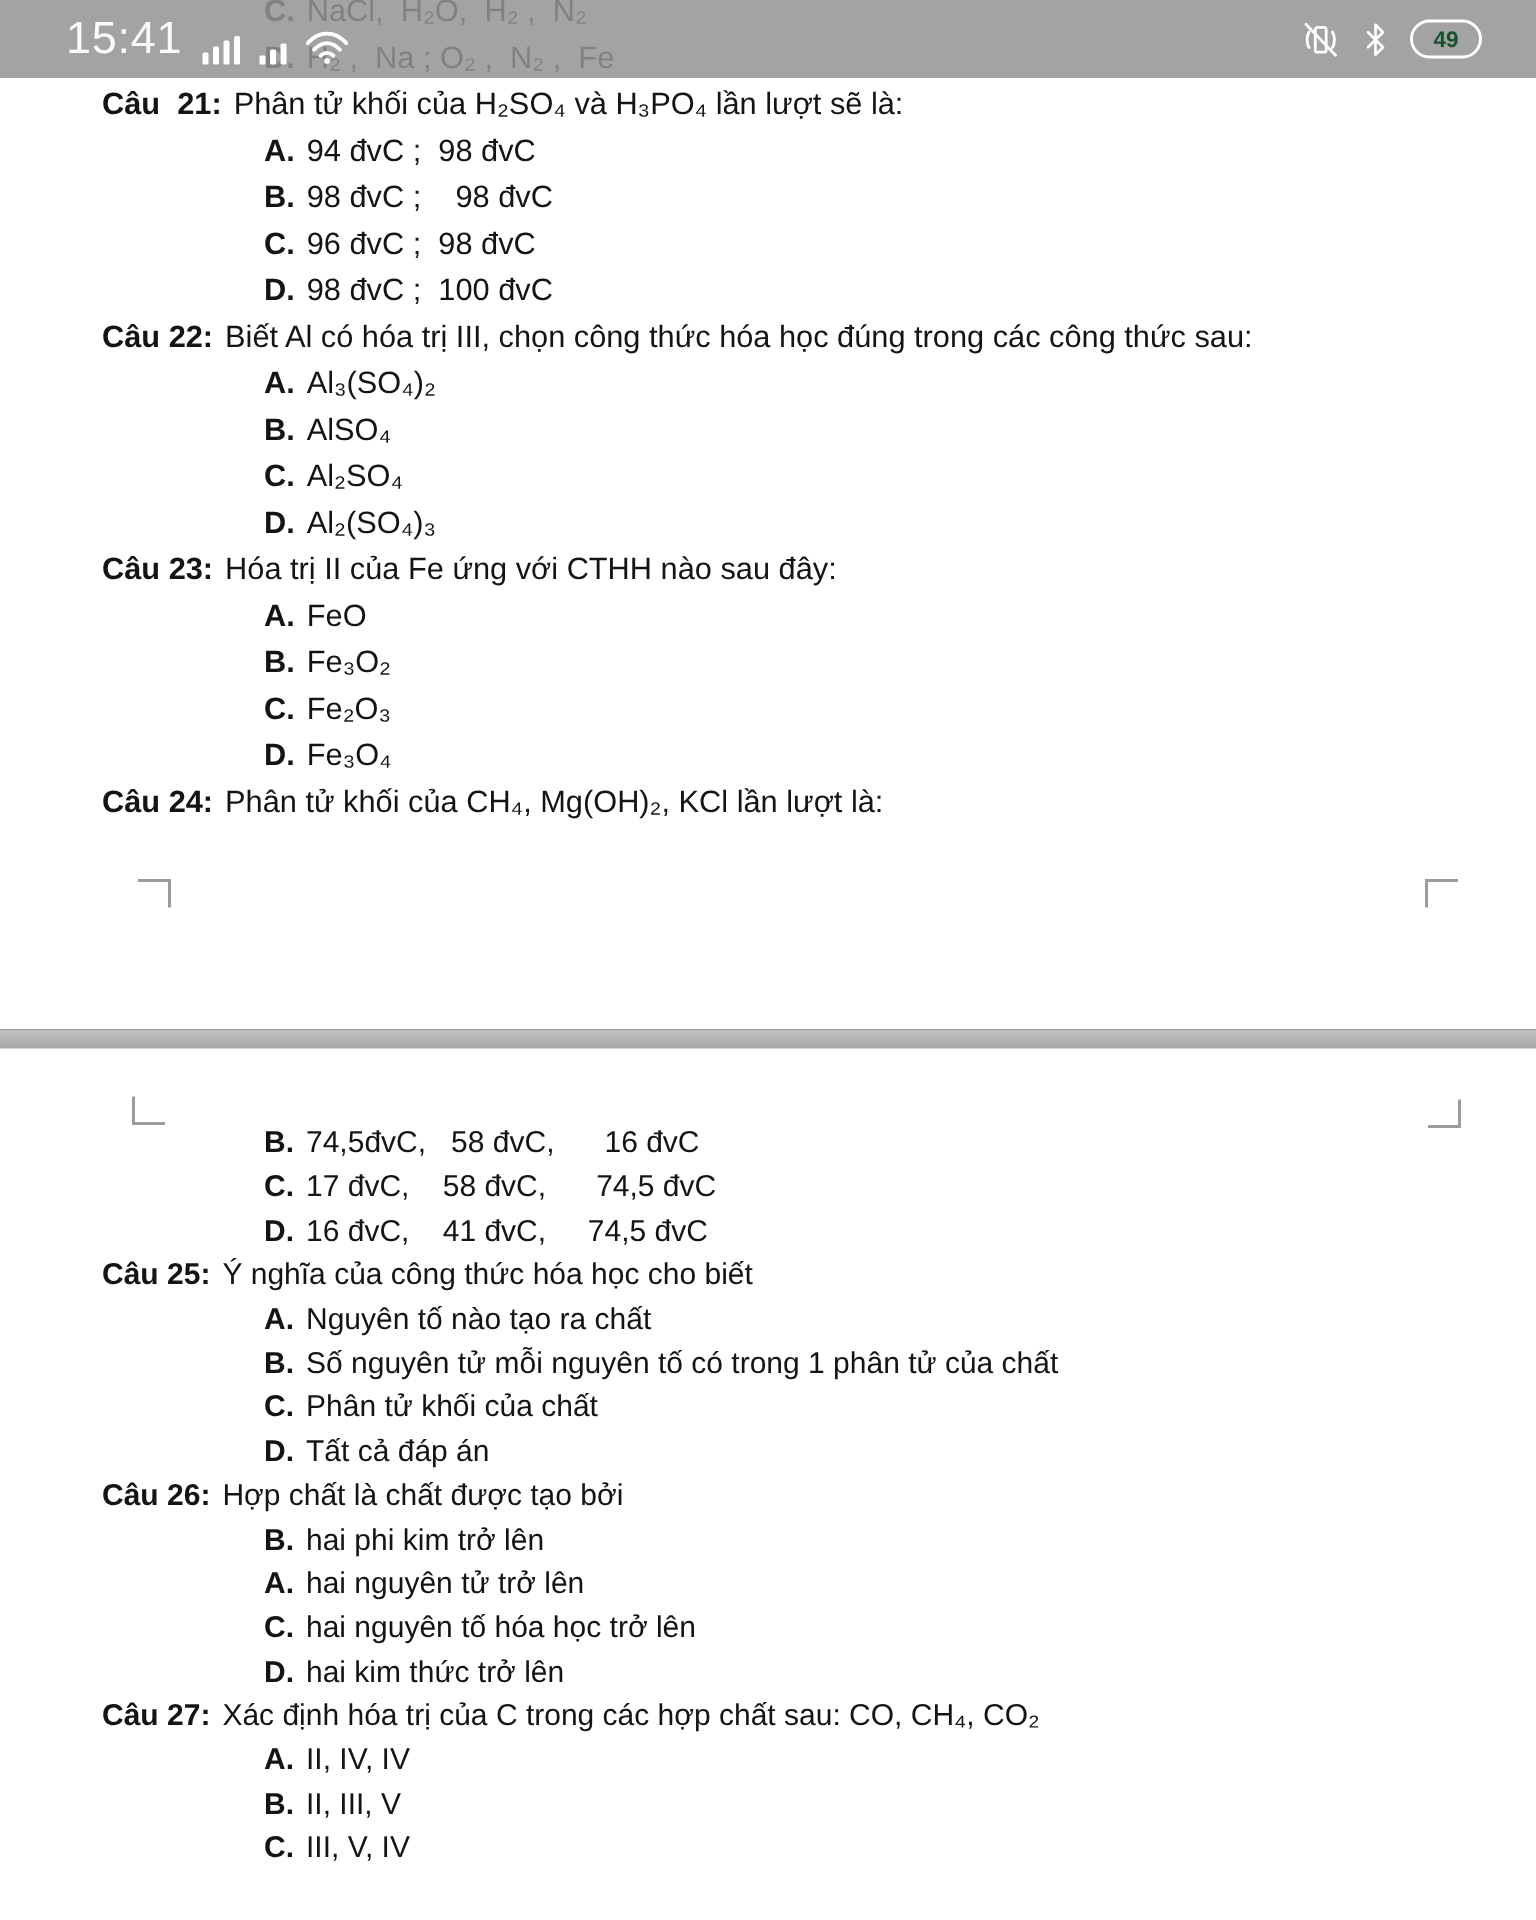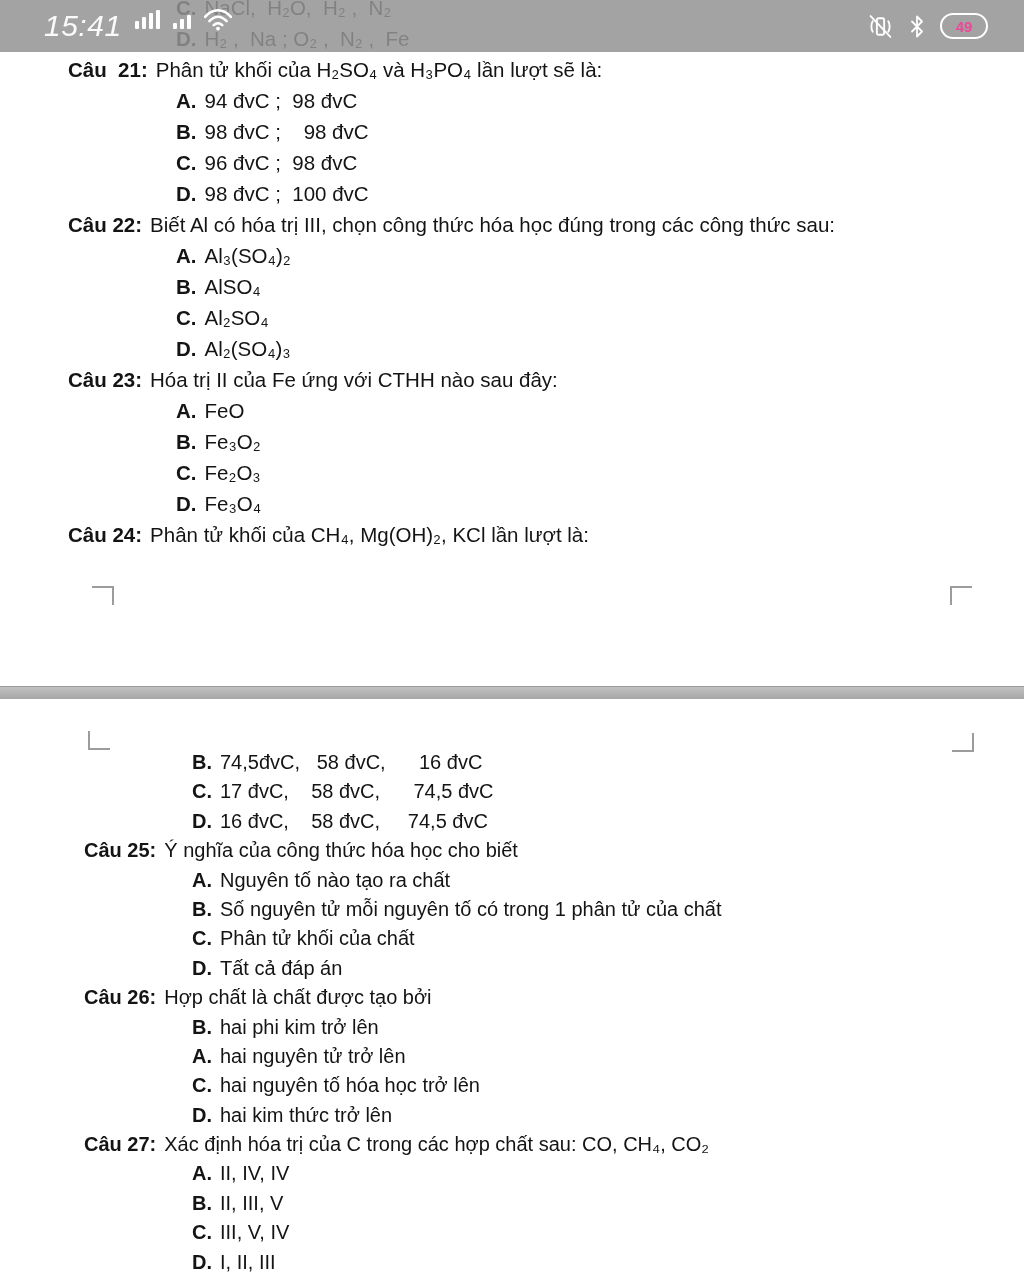--- a/index.html
+++ b/index.html
@@ -5,21 +5,21 @@
   * { margin:0; padding:0; box-sizing:border-box; }
   html,body { width:1024px; height:1280px; overflow:hidden; background:#ffffff; }
   body { font-family:"Liberation Sans","DejaVu Sans",sans-serif; position:relative; }
 
   .screen { position:absolute; inset:0; background:#ffffff; }
 
   
   .doc { position:absolute; inset:0; }
   .page { position:absolute; left:0; right:0; }
   .page1 { top:-8px; }
-  .page2 { top:748px;margin-left:16px; }
+  .page2 { top:748px; }
   .line { white-space:pre; color:#141414; }
   .page1 .line { height:31px; line-height:31px; font-size:20.5px; }
   .page2 .line { height:29.4px; line-height:29.4px; font-size:20px; }
   .q   { padding-left:68px; }
   .opt { padding-left:176px; }
   .prefix { font-weight:700; margin-right:8px; }
 
   
   .page-gap { position:absolute; top:686px; left:0; width:100%; height:13px;
               background:linear-gradient(#c2c2c2,#a6a6a6); border-top:1px solid #9a9a9a; }
@@ -29,30 +29,30 @@
   .m1l { top:586px; left:92px;  border-top-width:2px; border-right-width:2px; }
   .m1r { top:586px; left:950px; border-top-width:2px; border-left-width:2px; }
   .m2l { top:731px; left:88px;  border-bottom-width:2px; border-left-width:2px; }
   .m2r { top:733px; left:952px; border-bottom-width:2px; border-right-width:2px; }
 
   
   .status-bar { position:absolute; top:0; left:0; width:100%; height:52px; z-index:10;
                 background:rgba(148,148,148,0.86);
                 display:flex; align-items:center; justify-content:space-between;
                 padding:0 36px 0 44px; color:#fff; }
-  .sb-left  { display:flex; align-items:flex-start; gap:13px;font-style:italic; }
+  .sb-left  { display:flex; align-items:flex-end; gap:13px; }
   .sb-right { display:flex; align-items:center; gap:15px; }
   .sb-time  { font-size:30px; color:#fafafa; letter-spacing:0.5px; }
   .bars { display:flex; align-items:flex-end; gap:3px; height:20px; }
   .bars i { display:block; width:4px; background:#fff; border-radius:1px; }
   .b1{height:8px} .b2{height:12px} .b3{height:16px} .b4{height:19px}
   .s1{height:6px} .s2{height:10px} .s3{height:14px}
   .battery { min-width:48px; height:26px; border:2px solid #fff; border-radius:13px;
              display:flex; align-items:center; justify-content:center;
-             font-size:15px; font-weight:700; color:#ec4899; padding:0 7px; }
+             font-size:15px; font-weight:700; color:#14532d; padding:0 7px; }
 </style>
 </head>
 <body>
 
 <div class="screen">
 
   <div class="doc">
 
     <div class="page page1">
       <div class="line opt"><span class="prefix">C.</span><span class="text">NaCl,  H₂O,  H₂ ,  N₂</span></div>
@@ -77,36 +77,35 @@
 
     <span class="mark m1l"></span>
     <span class="mark m1r"></span>
     <div class="page-gap"></div>
     <span class="mark m2l"></span>
     <span class="mark m2r"></span>
 
     <div class="page page2">
       <div class="line opt"><span class="prefix">B.</span><span class="text">74,5đvC,   58 đvC,      16 đvC</span></div>
       <div class="line opt"><span class="prefix">C.</span><span class="text">17 đvC,    58 đvC,      74,5 đvC</span></div>
-      <div class="line opt"><span class="prefix">D.</span><span class="text">16 đvC,    58 đvC,     74,5 đvC</span></div>
+      <div class="line opt"><span class="prefix">D.</span><span class="text">16 đvC,    41 đvC,     74,5 đvC</span></div>
       <div class="line q"><span class="prefix">Câu 25:</span><span class="text">Ý nghĩa của công thức hóa học cho biết</span></div>
       <div class="line opt"><span class="prefix">A.</span><span class="text">Nguyên tố nào tạo ra chất</span></div>
       <div class="line opt"><span class="prefix">B.</span><span class="text">Số nguyên tử mỗi nguyên tố có trong 1 phân tử của chất</span></div>
       <div class="line opt"><span class="prefix">C.</span><span class="text">Phân tử khối của chất</span></div>
       <div class="line opt"><span class="prefix">D.</span><span class="text">Tất cả đáp án</span></div>
       <div class="line q"><span class="prefix">Câu 26:</span><span class="text">Hợp chất là chất được tạo bởi</span></div>
       <div class="line opt"><span class="prefix">B.</span><span class="text">hai phi kim trở lên</span></div>
       <div class="line opt"><span class="prefix">A.</span><span class="text">hai nguyên tử trở lên</span></div>
       <div class="line opt"><span class="prefix">C.</span><span class="text">hai nguyên tố hóa học trở lên</span></div>
       <div class="line opt"><span class="prefix">D.</span><span class="text">hai kim thức trở lên</span></div>
       <div class="line q"><span class="prefix">Câu 27:</span><span class="text">Xác định hóa trị của C trong các hợp chất sau: CO, CH₄, CO₂</span></div>
       <div class="line opt"><span class="prefix">A.</span><span class="text">II, IV, IV</span></div>
       <div class="line opt"><span class="prefix">B.</span><span class="text">II, III, V</span></div>
       <div class="line opt"><span class="prefix">C.</span><span class="text">III, V, IV</span></div>
-      <div class="line opt"><span class="prefix">D.</span><span class="text">I, II, III</span></div>
     </div>
   </div>
 
   <div class="status-bar">
     <div class="sb-left">
       <span class="sb-time">15:41</span>
       <span class="bars">
           <i class="b1"></i>
           <i class="b2"></i>
           <i class="b3"></i>

